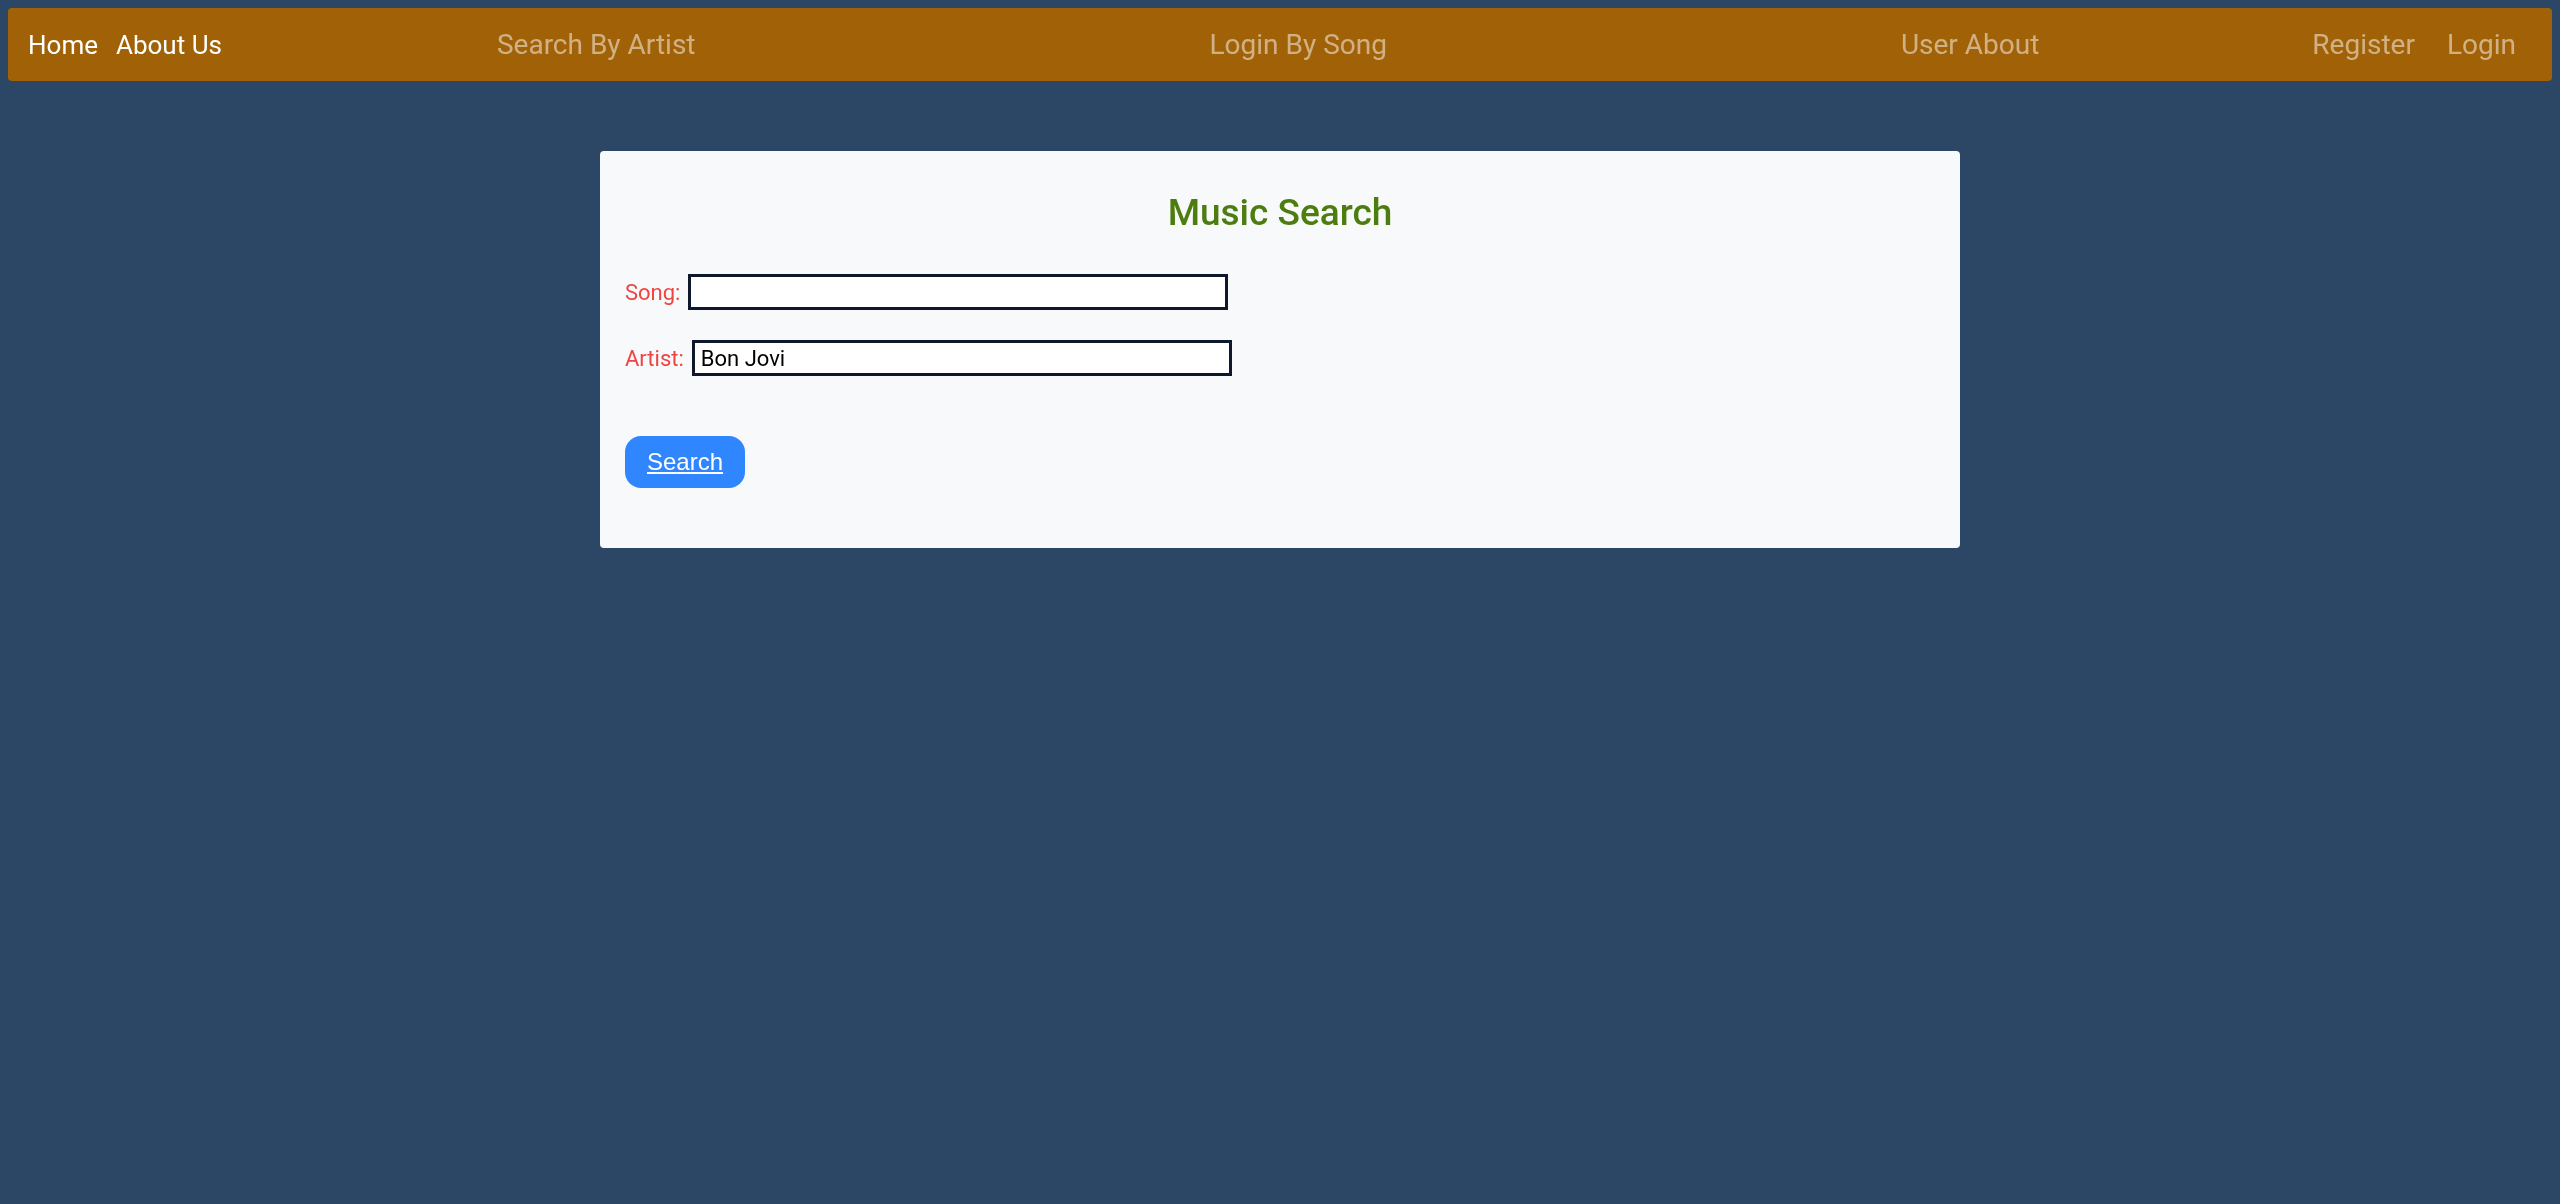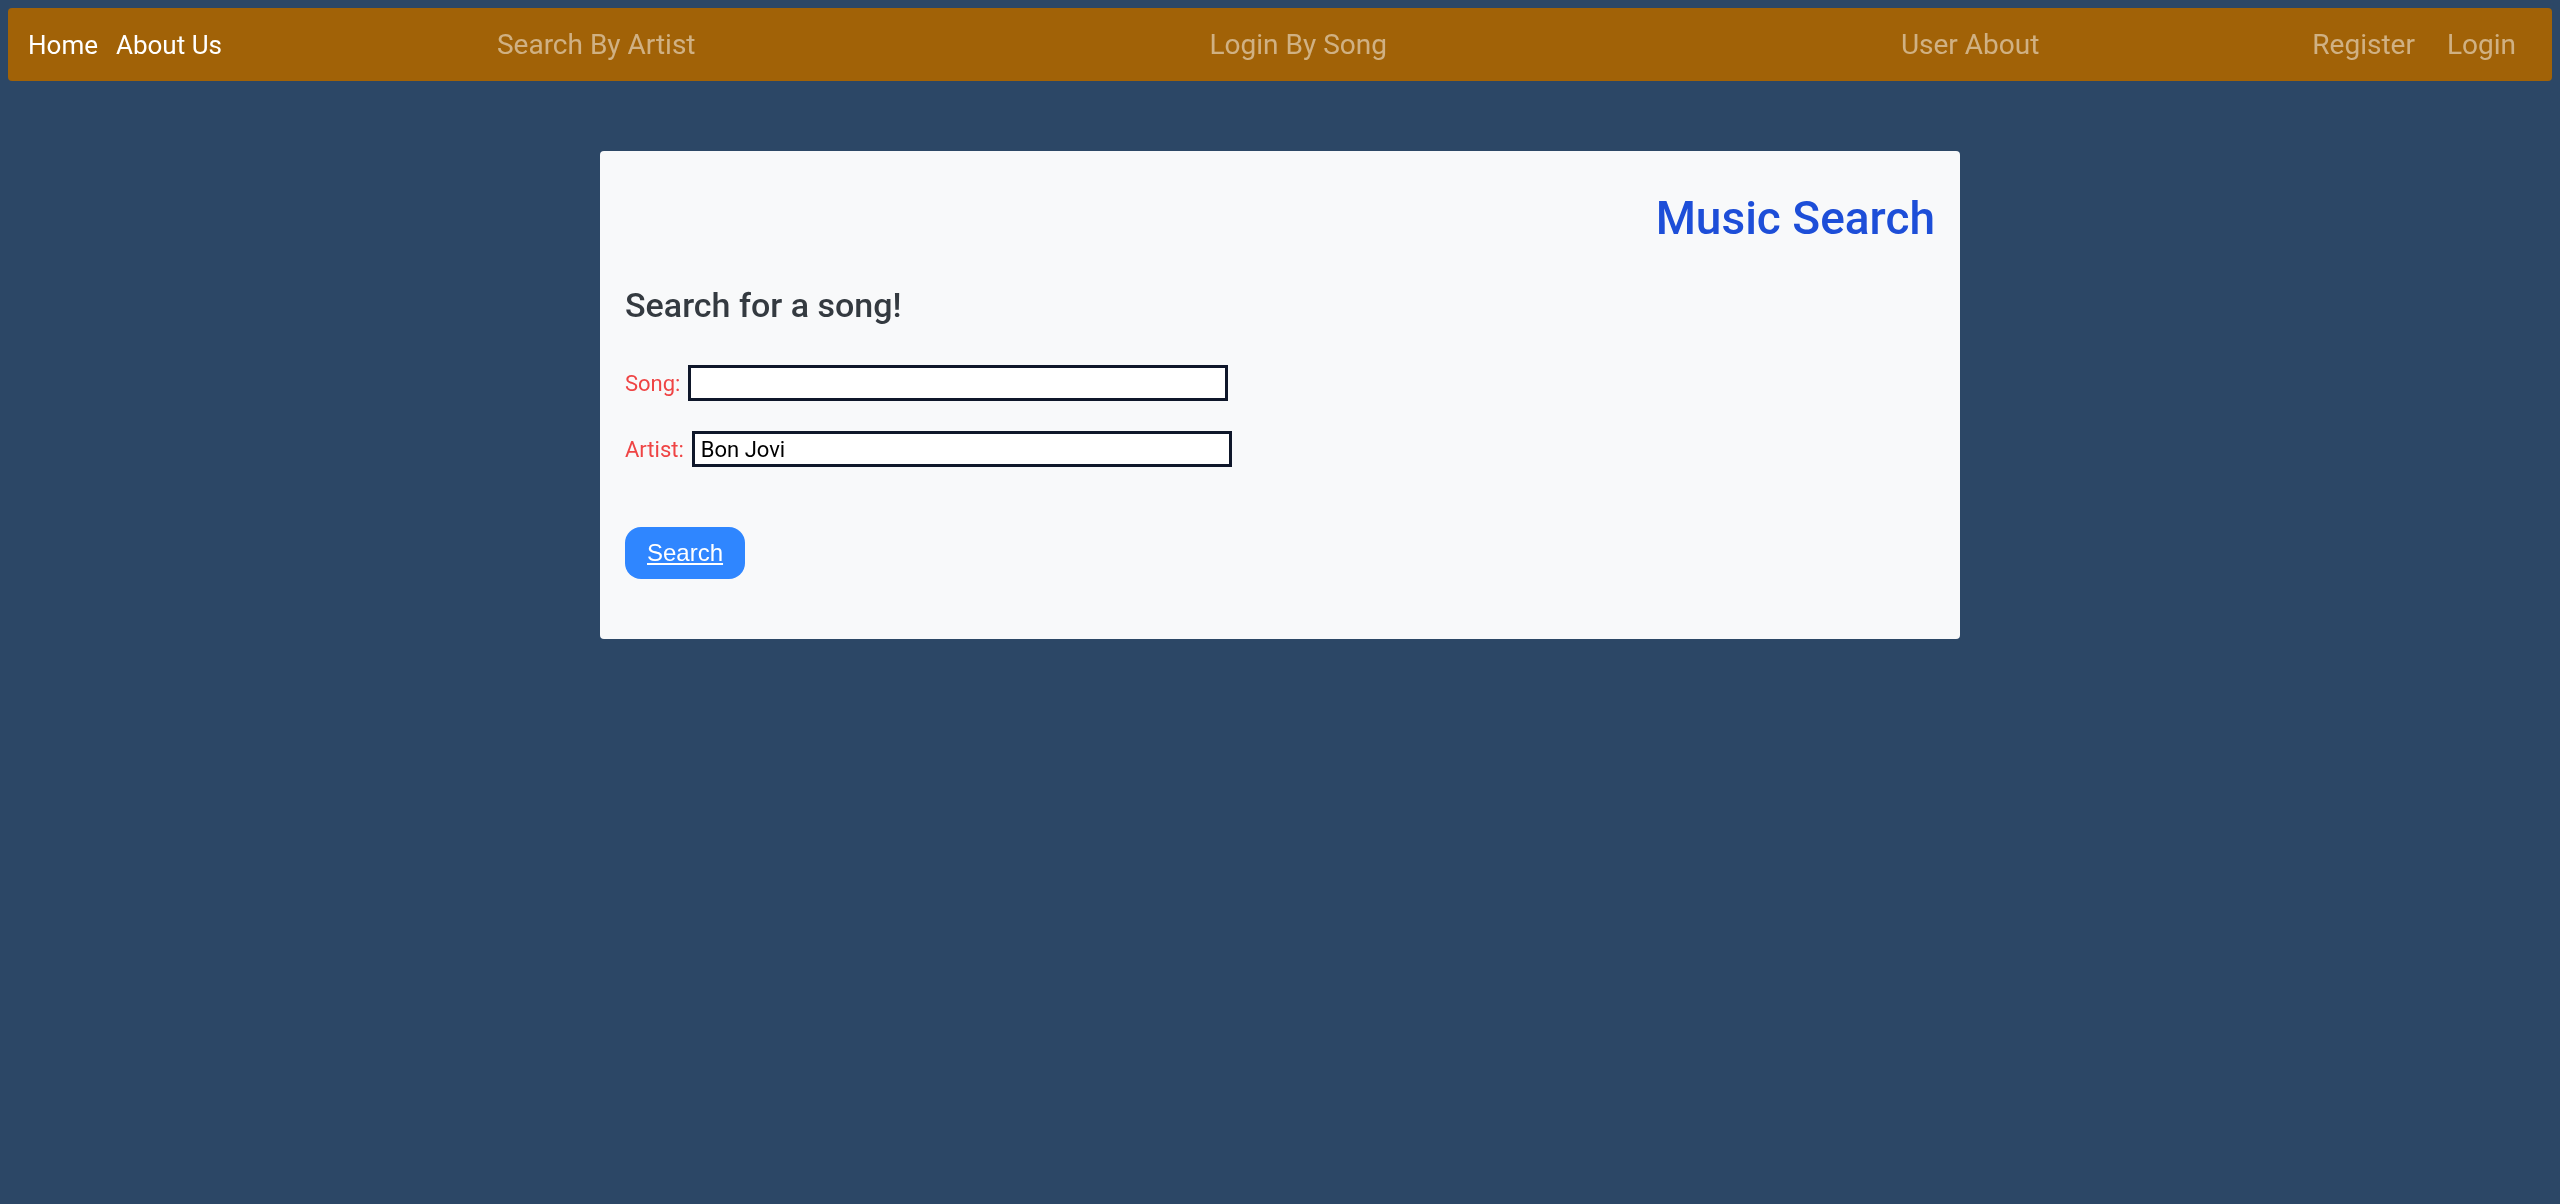--- a/index.html
+++ b/index.html
@@ -48,24 +48,24 @@
       margin-left: auto;
     }
     .container {
       max-width: 1360px;
       margin: 70px auto 0;
       background-color: #f8f9fa;
       padding: 40px 25px 60px;
       border-radius: 4px;
     }
     .page-title {
-      text-align: right;
-      font-size: 46px;
+      text-align: center;
+      font-size: 37px;
       font-weight: 500;
-      color: #1d4ed8;
+      color: #4d7c0f;
       margin-bottom: 40px;
     }
     .subtitle {
       font-size: 34px;
       font-weight: 500;
       color: #343a40;
       margin-bottom: 40px;
     }
     .form-row {
       margin-bottom: 30px;
@@ -112,21 +112,20 @@
     <a class="nav-item">User About</a>
   </div>
   <div class="navbar-right">
     <a class="nav-item">Register</a>
     <a class="nav-item">Login</a>
   </div>
 </nav>
 
 <div class="container">
   <h1 class="page-title">Music Search</h1>
-  <h2 class="subtitle">Search for a song!</h2>
 
   <div class="form-row">
     <label class="form-label">Song:</label>
     <input type="text" class="form-input" value="" style="">
   </div>
 
   <div class="form-row">
     <label class="form-label">Artist:</label>
     <input type="text" class="form-input" value="Bon Jovi" style="">
   </div>

